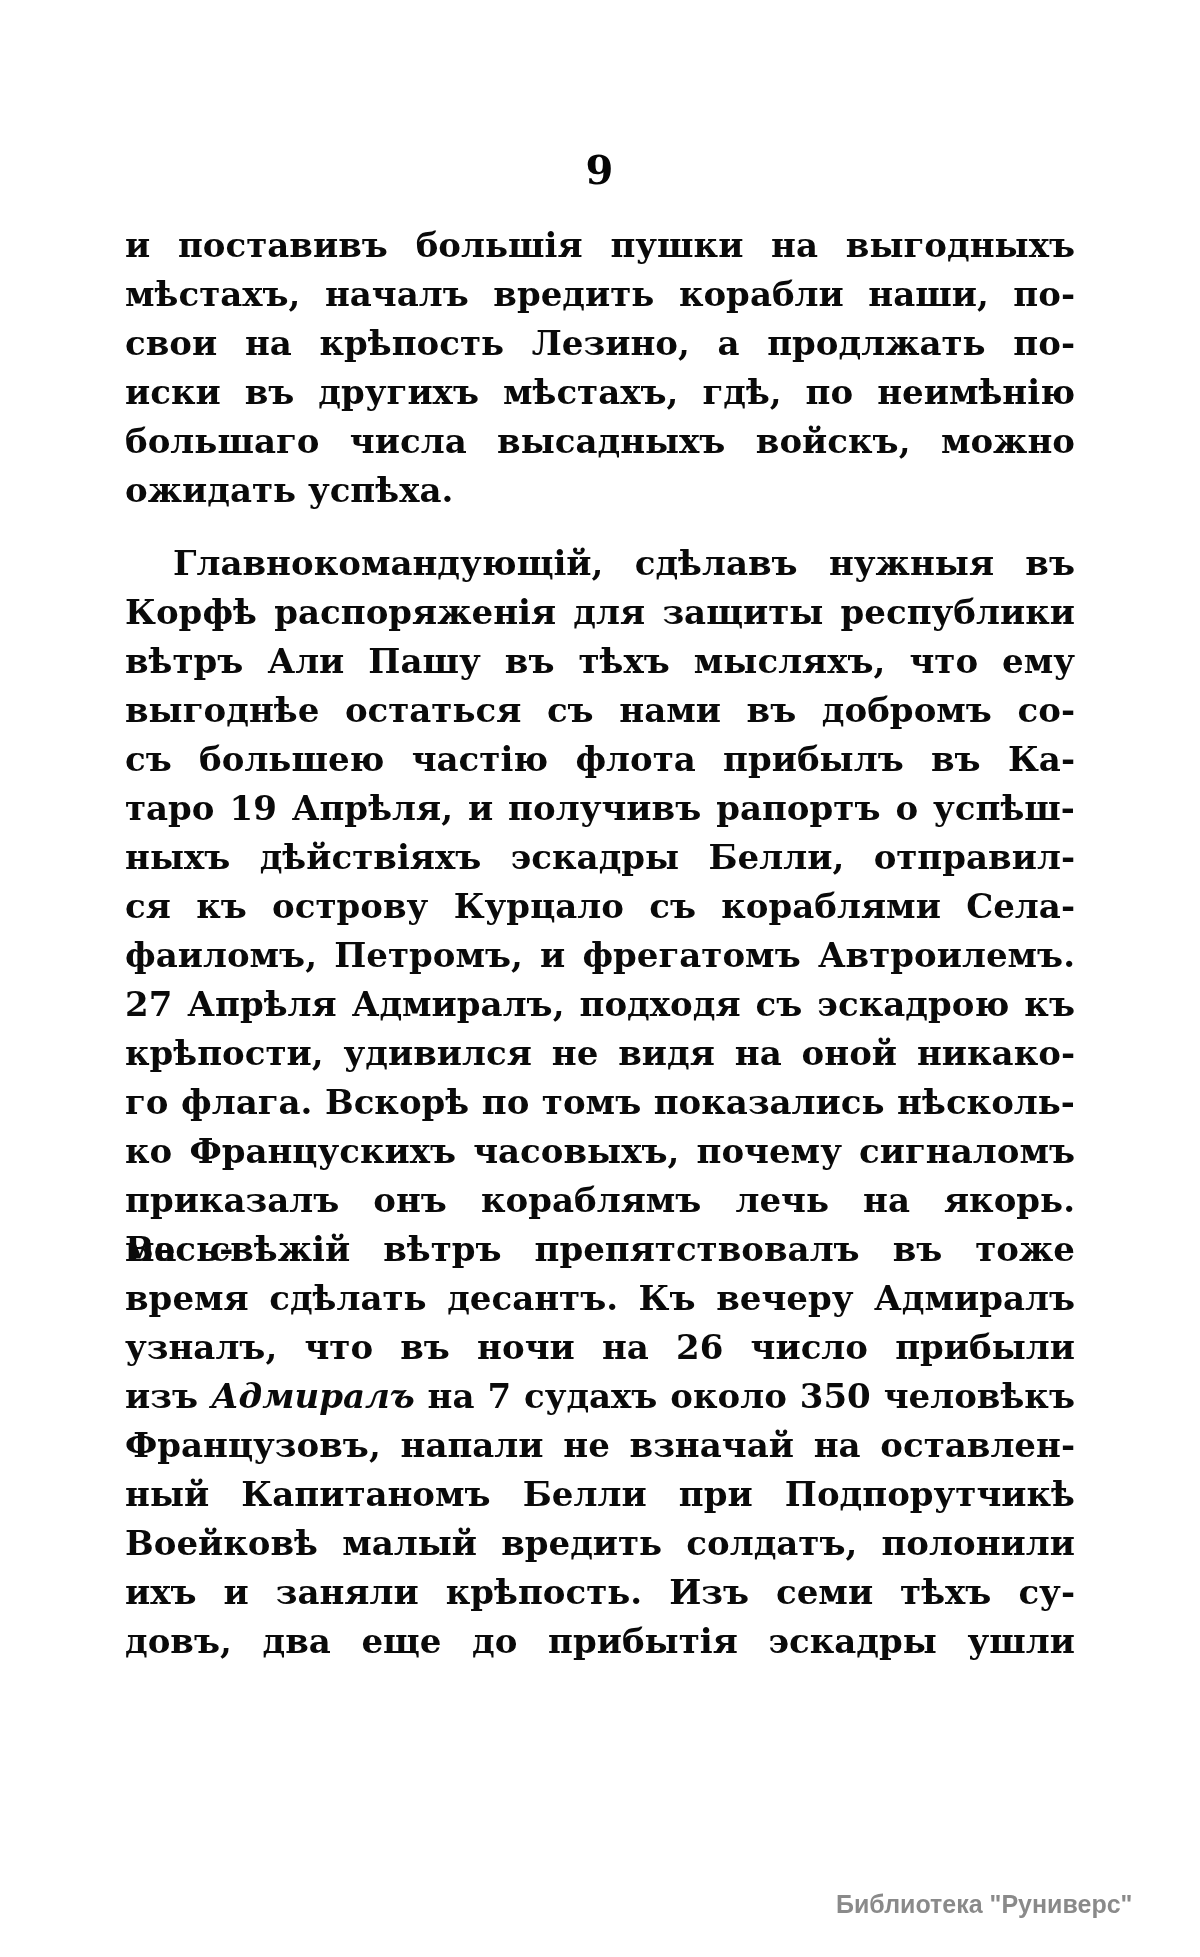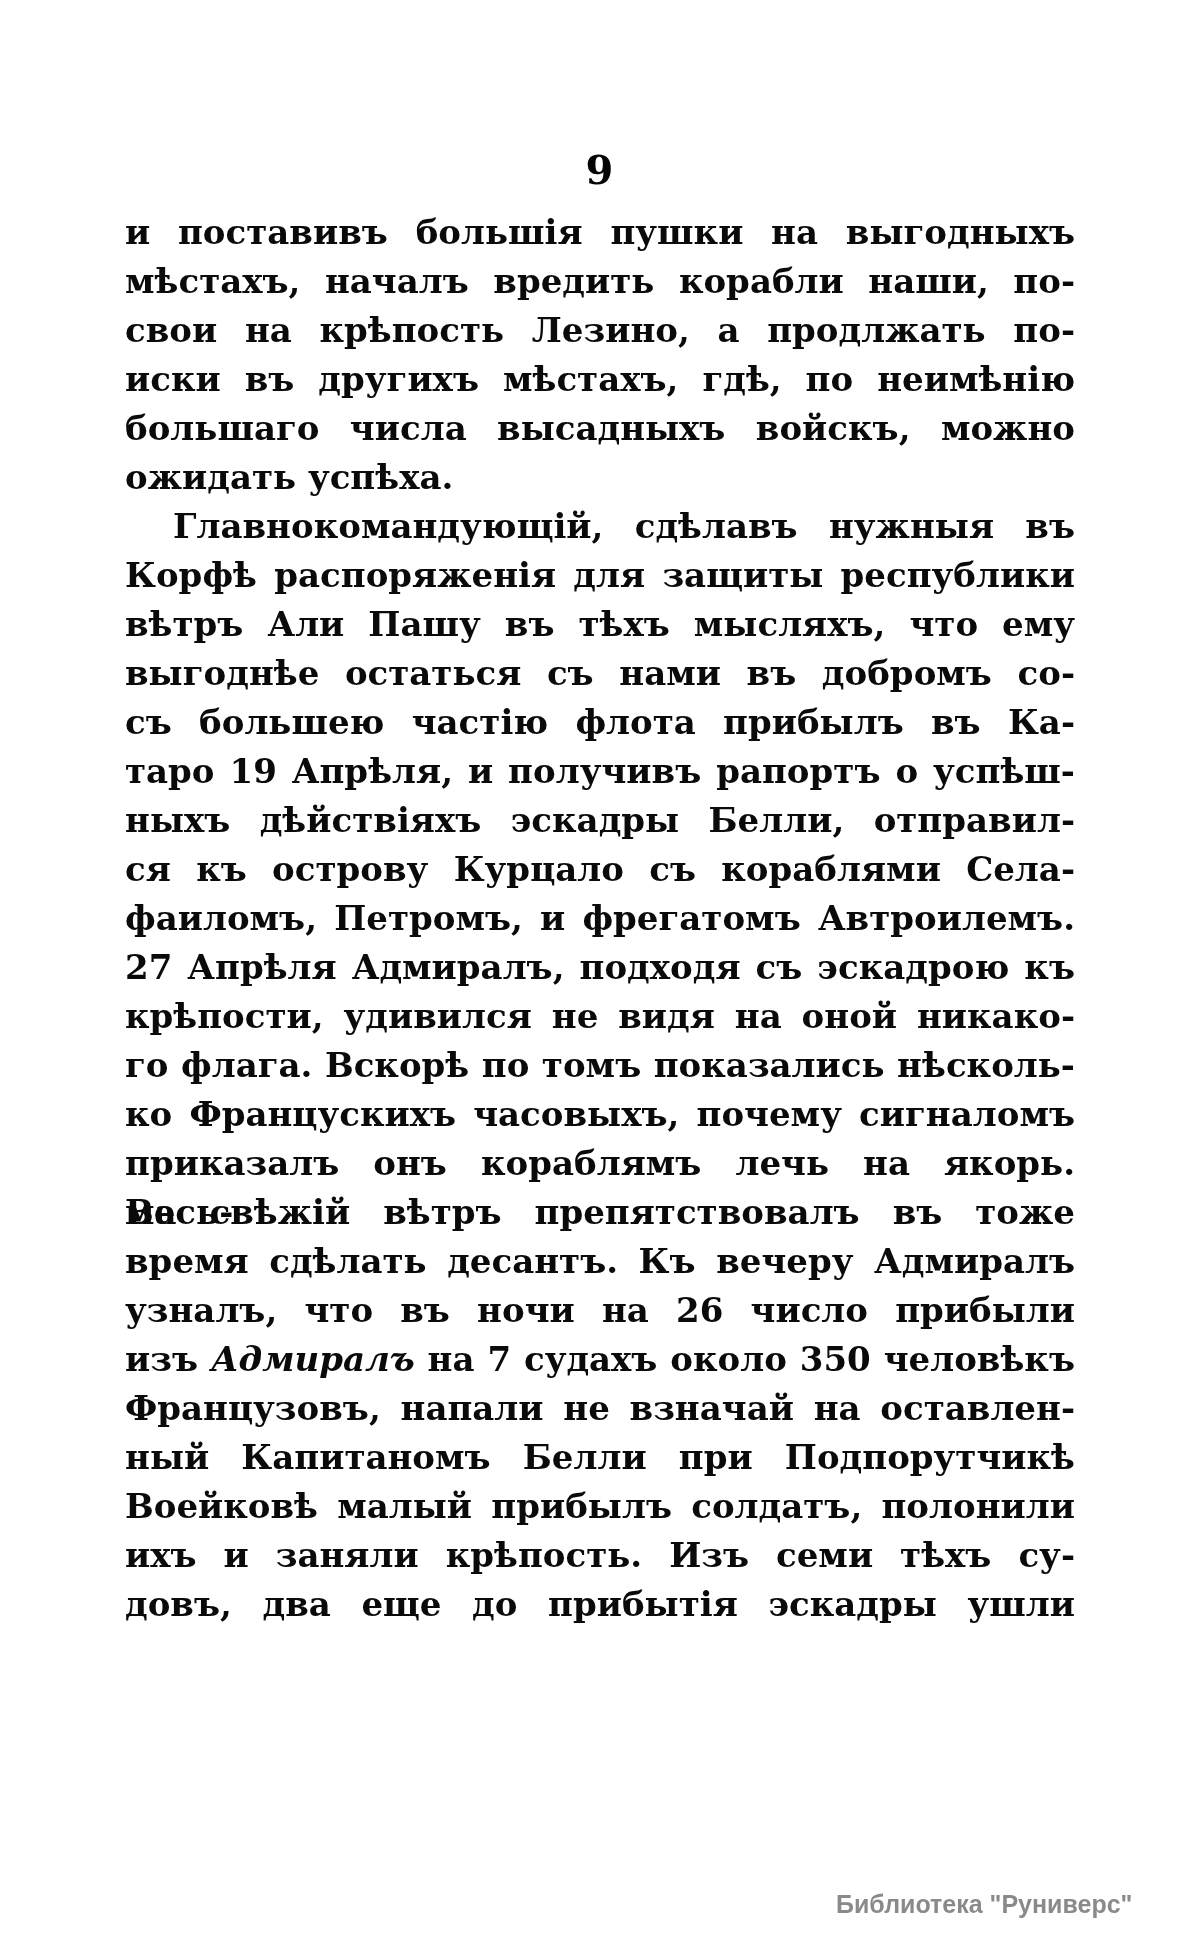--- a/index.html
+++ b/index.html
@@ -22,41 +22,42 @@
     left: 125px;
     width: 950px;
     text-align: center;
     font-size: 40px;
     font-weight: bold;
     letter-spacing: 1px;
     color: #050505;
   }
   .text-block {
     position: absolute;
-    top: 208px;
+    top: 221px;
     left: 125px;
     width: 950px;
   }
   .line {
     height: 49px;
     line-height: 49px;
     font-size: 34px;
     font-weight: bold;
     white-space: normal;
     text-align: justify;
     text-align-last: justify;
     overflow: visible;
     color: #0a0a0a;
   }
   .line.para-end {
     text-align: center;
     text-align-last: left;
   }
   .line.indent {
     text-indent: 48px;
+    margin-top: 24px;
   }
   .italic {
     font-style: italic;
   }
   .footer-watermark {
     position: absolute;
     top: 1890px;
     left: 836px;
     font-family: "Liberation Sans", sans-serif;
     font-size: 25px;
@@ -92,19 +93,19 @@
       <div class="line">крѣпости, удивился не видя на оной никако-</div>
       <div class="line">го флага. Вскорѣ по томъ показались нѣсколь-</div>
       <div class="line">ко Францускихъ часовыхъ, почему сигналомъ</div>
       <div class="line">приказалъ онъ кораблямъ лечь на якорь. Весь-</div>
       <div class="line">ма свѣжій вѣтръ препятствовалъ въ тоже</div>
       <div class="line">время сдѣлать десантъ. Къ вечеру Адмиралъ</div>
       <div class="line">узналъ, что въ ночи на 26 число прибыли</div>
       <div class="line"><span>изъ </span><span class="italic">Адмиралъ</span><span> на 7 судахъ около 350 человѣкъ</span></div>
       <div class="line">Французовъ, напали не взначай на оставлен-</div>
       <div class="line">ный Капитаномъ Белли при Подпорутчикѣ</div>
-      <div class="line">Воейковѣ малый прибылъ солдатъ, полонили</div>
+      <div class="line">Воейковѣ малый вредить солдатъ, полонили</div>
       <div class="line">ихъ и заняли крѣпость. Изъ семи тѣхъ су-</div>
       <div class="line">довъ, два еще до прибытія эскадры ушли</div>
     </div>
 
   <div class="footer-watermark">Библиотека "Руниверс"</div>
 </div>
 
 </body></html>

